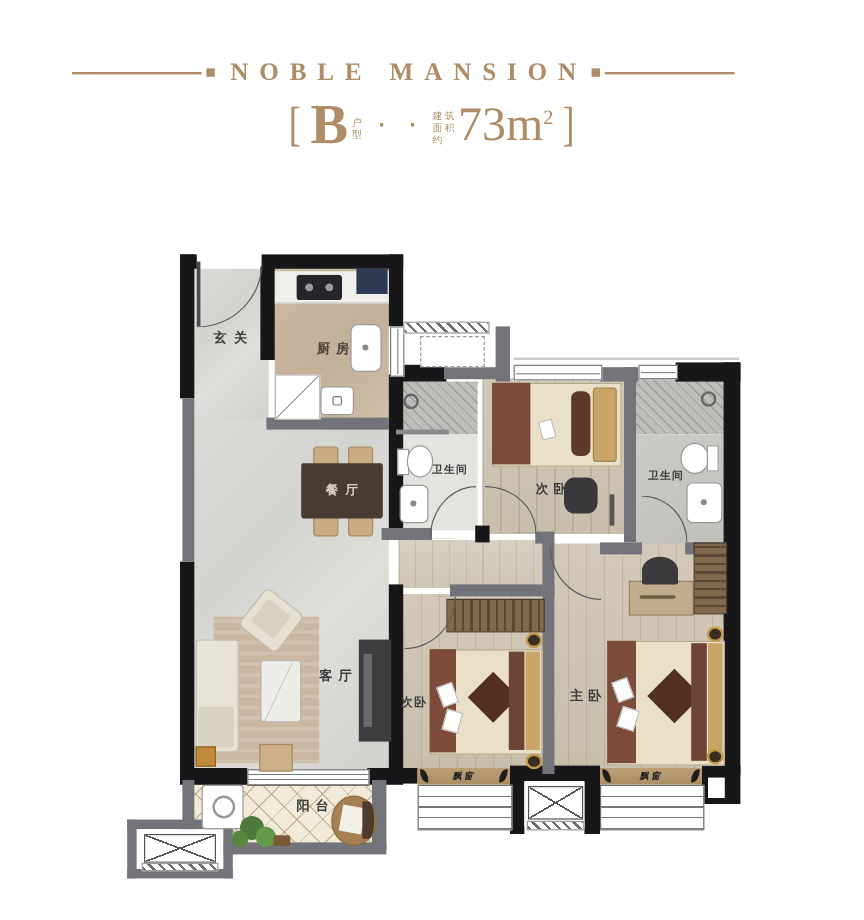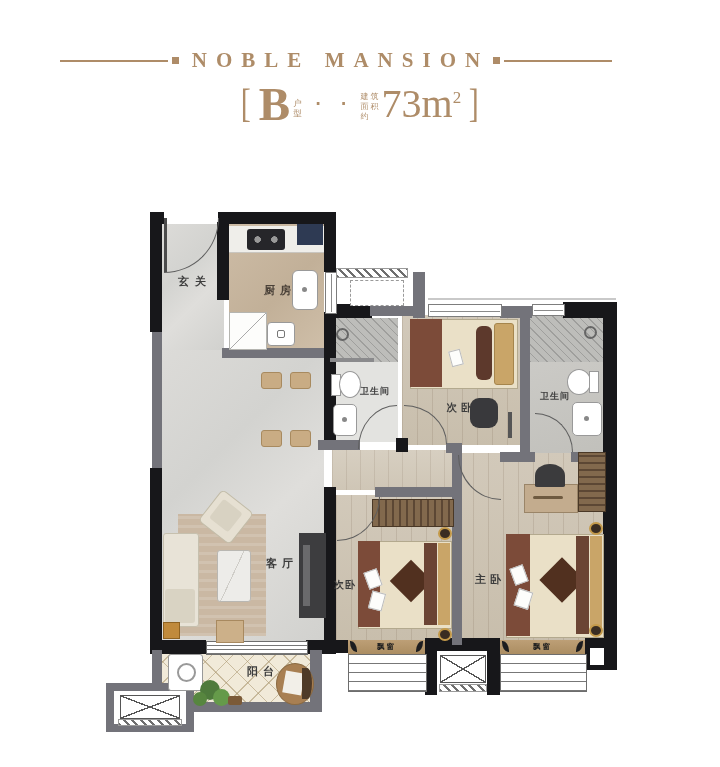--- a/index.html
+++ b/index.html
@@ -29,21 +29,21 @@
         linear-gradient(180deg,#d2c9ba,#c8beac);}
   .woodl{background:repeating-linear-gradient(90deg,rgba(120,100,80,.15) 0 1px,transparent 1px 14px),
         linear-gradient(180deg,#d7cfc1,#cfc6b6);}
   .tiled{background:repeating-linear-gradient(45deg,rgba(80,80,80,.28) 0 1px,transparent 1px 6px),#bdbdba;}
   .tilel{background:#e3e3e0;}
   .tileg{background:linear-gradient(160deg,#cbcac6,#c1c0bb);}
   .diamond{background:repeating-linear-gradient(45deg,rgba(168,148,108,.55) 0 1px,transparent 1px 15px),
            repeating-linear-gradient(-45deg,rgba(168,148,108,.55) 0 1px,transparent 1px 15px),#f1ead9;}
   .wb{background:#17171a;}
   .wg{background:#73737a;}
-  .sill{background:linear-gradient(180deg,#bd9f76,#ab8d62);}
+  .sill{background:linear-gradient(180deg,#bd9f76,#ab8d62);font-style:italic;}
   .stripev{background:repeating-linear-gradient(90deg,#82694d 0 5px,#5c4734 5px 7px);border:1px solid #4a3826;}
   .stripeh{background:repeating-linear-gradient(0deg,#82694d 0 5px,#5c4734 5px 7px);border:1px solid #4a3826;}
   
   .winv{background:#fff;border:1px solid #7d7d7d;}
   .winv::before{content:"";position:absolute;left:50%;top:1px;bottom:1px;width:1px;background:#8a8a8a;}
   .winh{background:#fff;border:1px solid #7d7d7d;}
   .winh::before{content:"";position:absolute;top:50%;left:1px;right:1px;height:1px;background:#8a8a8a;}
   .glass3{background-image:repeating-linear-gradient(180deg,transparent 0 8px,#777 8px 9px);background-color:#fff;border:1px solid #6d6d6d;}
   .slide{background-image:repeating-linear-gradient(180deg,transparent 0 3px,#777 3px 4px);background-color:#fff;border:1px solid #6d6d6d;}
   .xbox{border:1.3px solid #555;background:
@@ -184,20 +184,23 @@
   <div class="abs" style="left:229px;top:312px;width:36px;height:36px;background:#fdfdfb;border:1px solid #b5b5b0;
     background-image:linear-gradient(to bottom right,transparent calc(50% - .6px),#aaa calc(50% - .6px),#aaa calc(50% + .6px),transparent calc(50% + .6px));"></div>
   <div class="abs wht" style="left:267px;top:322px;width:26px;height:22px;border-radius:4px;">
     <div style="position:absolute;left:9px;top:7px;width:6px;height:6px;border:1px solid #777;border-radius:2px;"></div>
   </div>
 
   <div class="abs" style="left:261px;top:372px;width:19px;height:15px;background:#c9ac84;border:1px solid #a88a5f;border-radius:3px;"></div>
   <div class="abs" style="left:290px;top:372px;width:19px;height:15px;background:#c9ac84;border:1px solid #a88a5f;border-radius:3px;"></div>
   <div class="abs" style="left:261px;top:430px;width:19px;height:15px;background:#c9ac84;border:1px solid #a88a5f;border-radius:3px;"></div>
   <div class="abs" style="left:290px;top:430px;width:19px;height:15px;background:#c9ac84;border:1px solid #a88a5f;border-radius:3px;"></div>
+  <div class="abs" style="left:251px;top:386px;width:68px;height:46px;background:#493b32;border-radius:2px;display:flex;align-items:center;justify-content:center;">
+    <span class="rl" style="color:#d9d1c3;font-size:10.5px;letter-spacing:6px;padding-left:6px;">餐厅</span>
+  </div>
 
   <div class="abs" style="left:336px;top:328px;width:9px;height:9px;border:2px solid #666;border-radius:50%;"></div>
   <div class="abs" style="left:330px;top:358px;width:44px;height:4px;background:#8a8a8c;"></div>
   <div class="abs wht" style="left:331px;top:374px;width:8px;height:20px;"></div>
   <div class="abs wht" style="left:339px;top:371px;width:20px;height:25px;border-radius:50%;"></div>
   <div class="abs wht" style="left:333px;top:404px;width:22px;height:30px;border-radius:5px;">
     <div style="position:absolute;left:8px;top:12px;width:5px;height:5px;background:#888;border-radius:50%;"></div>
   </div>
 
   <div class="abs" style="left:584px;top:326px;width:9px;height:9px;border:2px solid #666;border-radius:50%;"></div>

